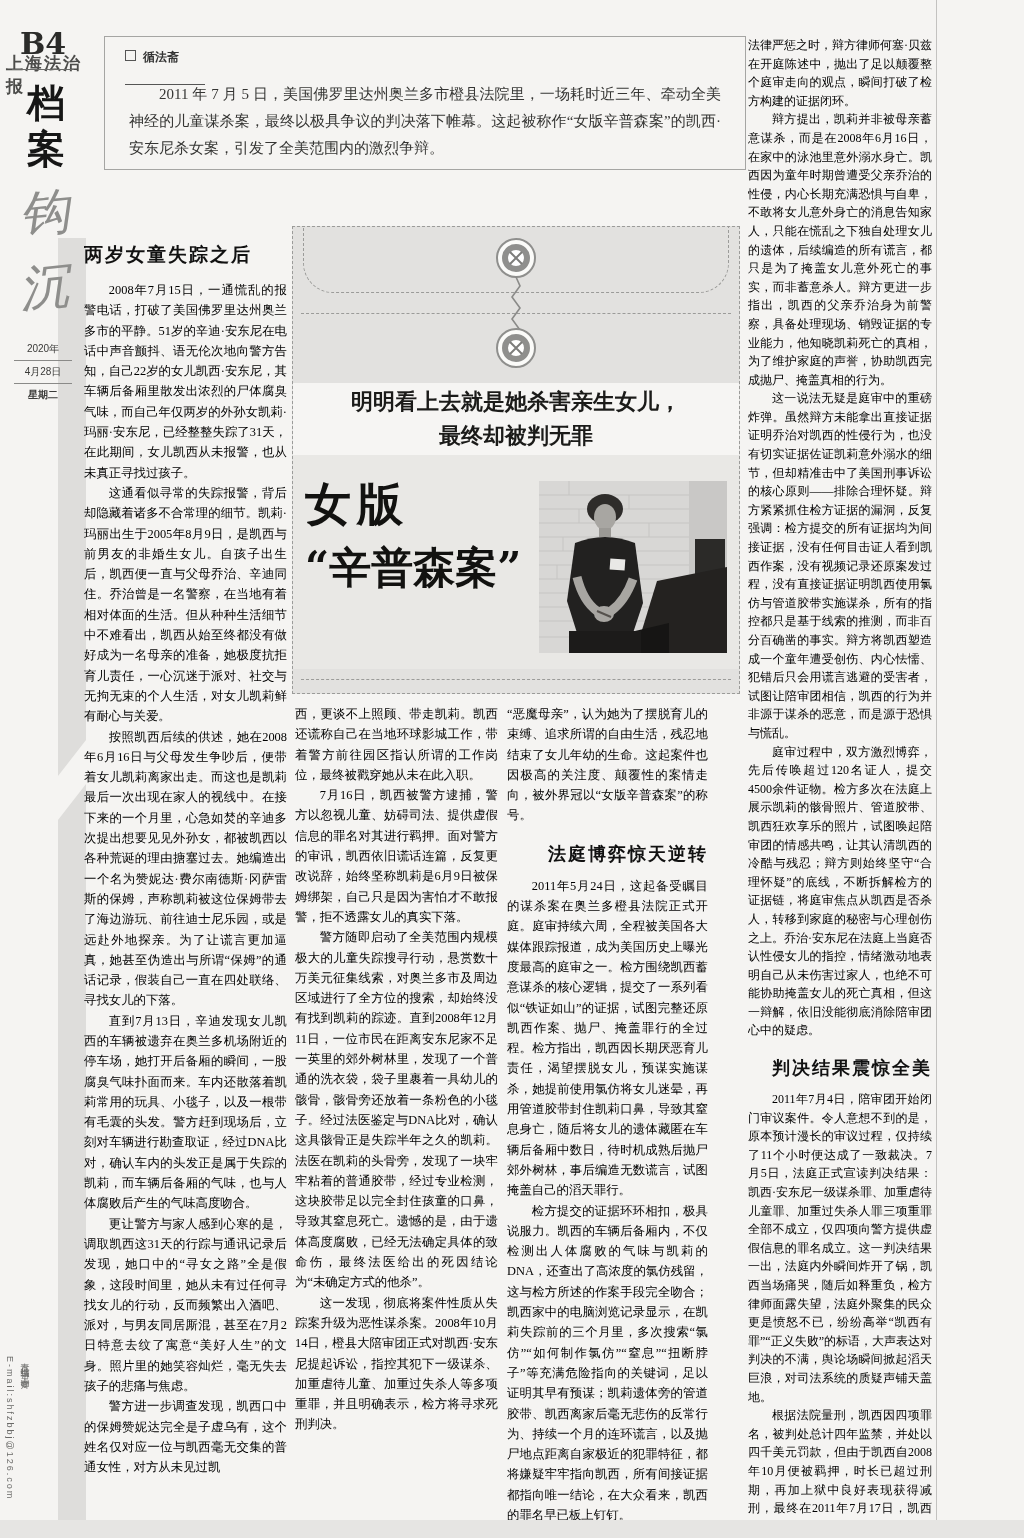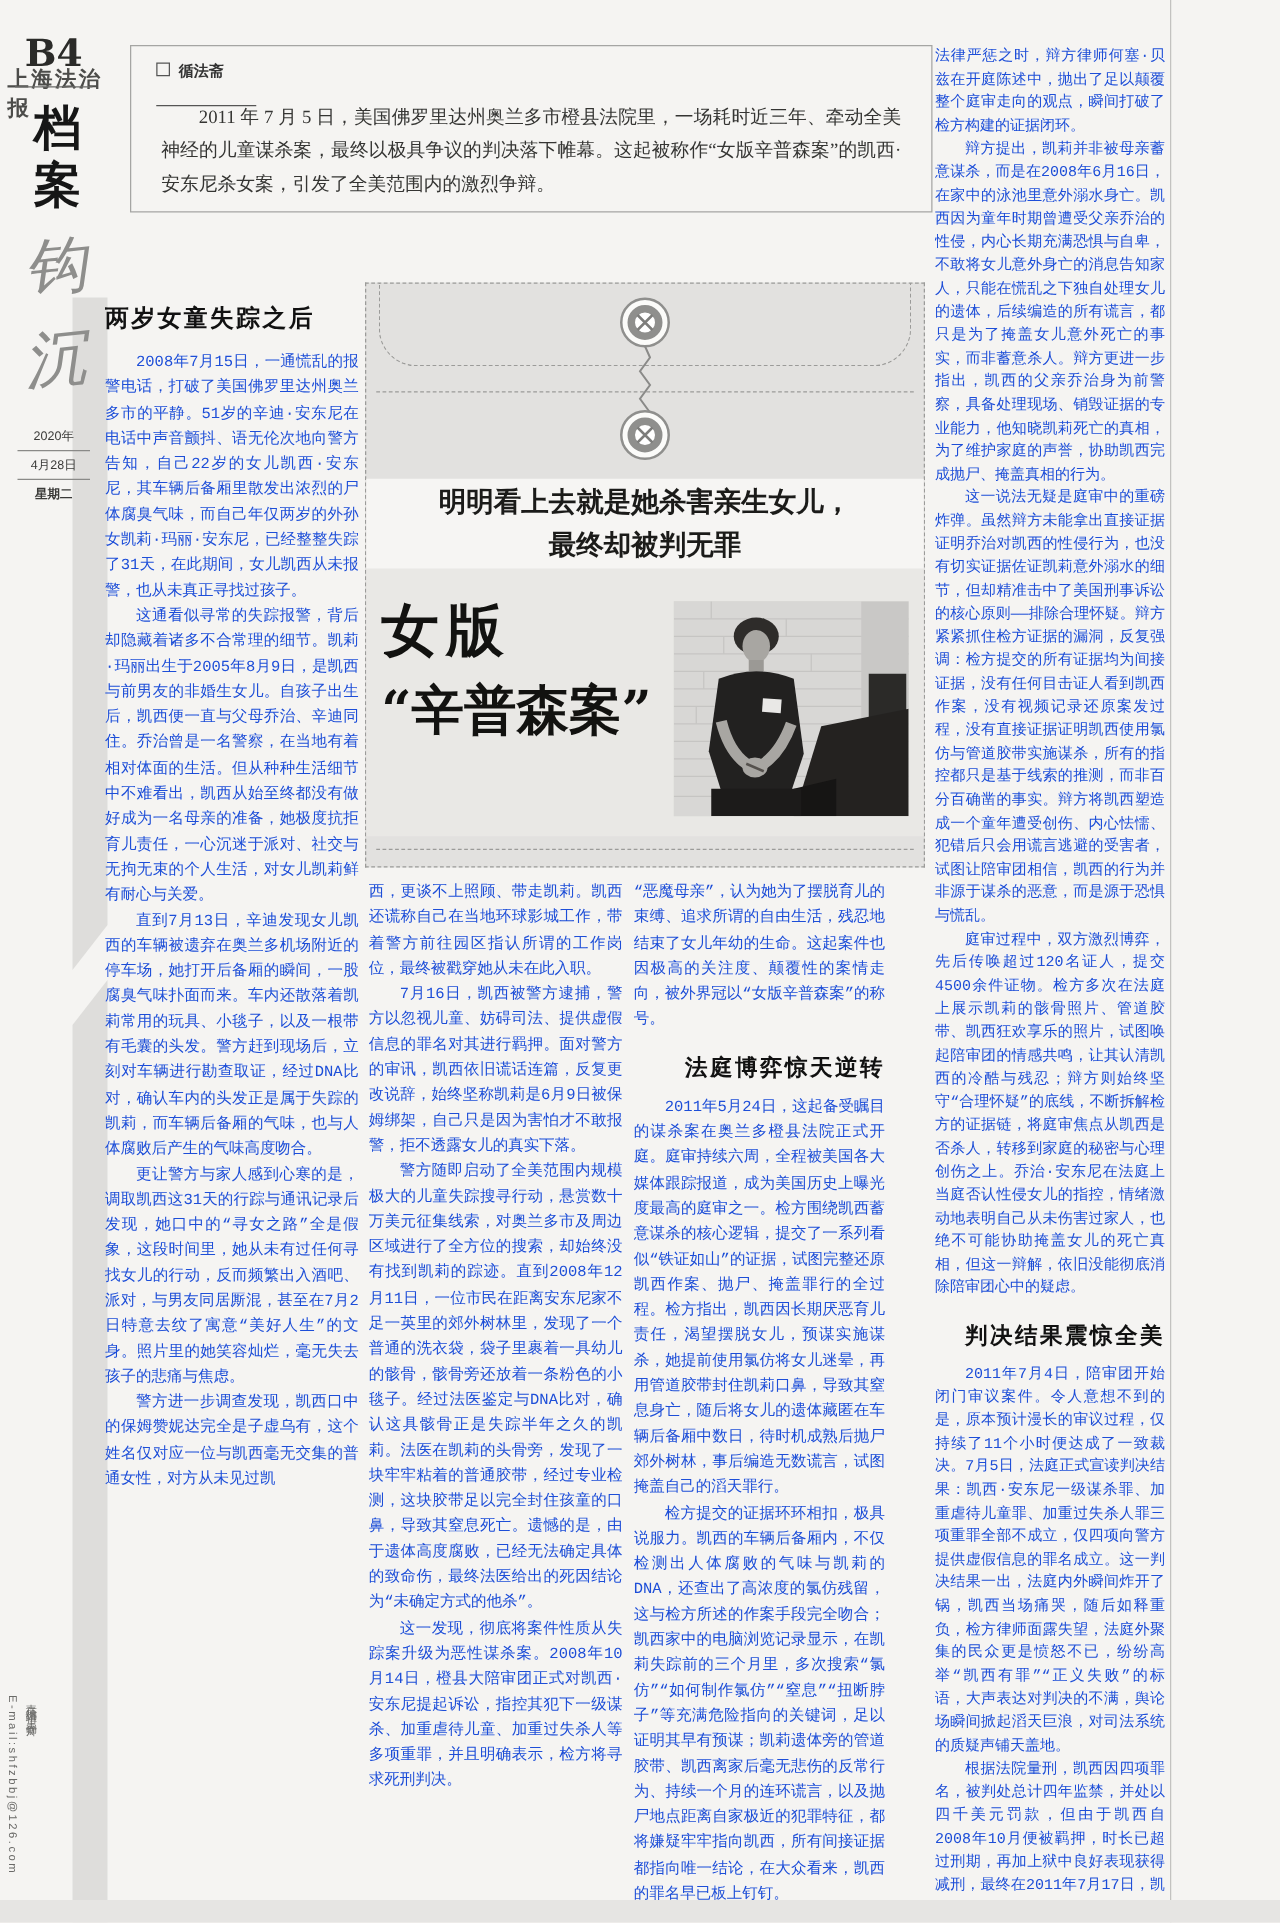--- a/index.html
+++ b/index.html
@@ -59,21 +59,21 @@
   .main-title .t1{font-size:46px;line-height:66px;letter-spacing:6px;}
   .main-title .t2{font-size:42px;line-height:62px;}
   .photo{position:absolute;right:12px;top:26px;width:188px;height:172px;background:#d7d6d4;overflow:hidden;}
 
   
   .col{position:absolute;overflow:hidden;}
   .col1{left:84px;top:240px;width:203px;height:1280px;}
   .col2{left:295px;top:704px;width:203px;height:816px;}
   .col3{left:507px;top:704px;width:201px;height:816px;}
   .col4{left:748px;top:36px;width:184px;height:1484px;}
-  .para{font-size:12.4px;line-height:20.3px;text-align:justify;text-indent:2em;margin:0;color:#1d4ed8;font-family:Liberation Mono, monospace;}
+  .para{font-size:12.4px;line-height:20.3px;text-align:justify;text-indent:2em;margin:0;color:#000000;}
   .col4 .para{font-size:12px;line-height:18.6px;}
   .para.cont{text-indent:0;}
   .col-heading{font-family:"Liberation Sans",sans-serif;font-weight:bold;font-size:19px;
                letter-spacing:2px;color:#111;margin:2px 0 12px;}
   .centered-headings .col-heading{text-align:right;margin:16px 0 10px;font-size:18px;}
 </style>
 </head>
 <body>
 
 <div class="page">
@@ -162,20 +162,21 @@
         </svg>
       </div>
     </div>
     <div class="env-bottom-line"></div>
   </div>
 
   <div class="col col1">
       <div class="col-heading">两岁女童失踪之后</div>
       <div class="para">2008年7月15日，一通慌乱的报警电话，打破了美国佛罗里达州奥兰多市的平静。51岁的辛迪·安东尼在电话中声音颤抖、语无伦次地向警方告知，自己22岁的女儿凯西·安东尼，其车辆后备厢里散发出浓烈的尸体腐臭气味，而自己年仅两岁的外孙女凯莉·玛丽·安东尼，已经整整失踪了31天，在此期间，女儿凯西从未报警，也从未真正寻找过孩子。</div>
       <div class="para">这通看似寻常的失踪报警，背后却隐藏着诸多不合常理的细节。凯莉·玛丽出生于2005年8月9日，是凯西与前男友的非婚生女儿。自孩子出生后，凯西便一直与父母乔治、辛迪同住。乔治曾是一名警察，在当地有着相对体面的生活。但从种种生活细节中不难看出，凯西从始至终都没有做好成为一名母亲的准备，她极度抗拒育儿责任，一心沉迷于派对、社交与无拘无束的个人生活，对女儿凯莉鲜有耐心与关爱。</div>
+      <div class="para">按照凯西后续的供述，她在2008年6月16日与父母发生争吵后，便带着女儿凯莉离家出走。而这也是凯莉最后一次出现在家人的视线中。在接下来的一个月里，心急如焚的辛迪多次提出想要见见外孙女，都被凯西以各种荒诞的理由搪塞过去。她编造出一个名为赞妮达·费尔南德斯·冈萨雷斯的保姆，声称凯莉被这位保姆带去了海边游玩、前往迪士尼乐园，或是远赴外地探亲。为了让谎言更加逼真，她甚至伪造出与所谓“保姆”的通话记录，假装自己一直在四处联络、寻找女儿的下落。</div>
       <div class="para">直到7月13日，辛迪发现女儿凯西的车辆被遗弃在奥兰多机场附近的停车场，她打开后备厢的瞬间，一股腐臭气味扑面而来。车内还散落着凯莉常用的玩具、小毯子，以及一根带有毛囊的头发。警方赶到现场后，立刻对车辆进行勘查取证，经过DNA比对，确认车内的头发正是属于失踪的凯莉，而车辆后备厢的气味，也与人体腐败后产生的气味高度吻合。</div>
       <div class="para">更让警方与家人感到心寒的是，调取凯西这31天的行踪与通讯记录后发现，她口中的“寻女之路”全是假象，这段时间里，她从未有过任何寻找女儿的行动，反而频繁出入酒吧、派对，与男友同居厮混，甚至在7月2日特意去纹了寓意“美好人生”的文身。照片里的她笑容灿烂，毫无失去孩子的悲痛与焦虑。</div>
       <div class="para">警方进一步调查发现，凯西口中的保姆赞妮达完全是子虚乌有，这个姓名仅对应一位与凯西毫无交集的普通女性，对方从未见过凯</div>
     </div>
   <div class="col col2">
       <div class="para cont">西，更谈不上照顾、带走凯莉。凯西还谎称自己在当地环球影城工作，带着警方前往园区指认所谓的工作岗位，最终被戳穿她从未在此入职。</div>
       <div class="para">7月16日，凯西被警方逮捕，警方以忽视儿童、妨碍司法、提供虚假信息的罪名对其进行羁押。面对警方的审讯，凯西依旧谎话连篇，反复更改说辞，始终坚称凯莉是6月9日被保姆绑架，自己只是因为害怕才不敢报警，拒不透露女儿的真实下落。</div>
       <div class="para">警方随即启动了全美范围内规模极大的儿童失踪搜寻行动，悬赏数十万美元征集线索，对奥兰多市及周边区域进行了全方位的搜索，却始终没有找到凯莉的踪迹。直到2008年12月11日，一位市民在距离安东尼家不足一英里的郊外树林里，发现了一个普通的洗衣袋，袋子里裹着一具幼儿的骸骨，骸骨旁还放着一条粉色的小毯子。经过法医鉴定与DNA比对，确认这具骸骨正是失踪半年之久的凯莉。法医在凯莉的头骨旁，发现了一块牢牢粘着的普通胶带，经过专业检测，这块胶带足以完全封住孩童的口鼻，导致其窒息死亡。遗憾的是，由于遗体高度腐败，已经无法确定具体的致命伤，最终法医给出的死因结论为“未确定方式的他杀”。</div>
       <div class="para">这一发现，彻底将案件性质从失踪案升级为恶性谋杀案。2008年10月14日，橙县大陪审团正式对凯西·安东尼提起诉讼，指控其犯下一级谋杀、加重虐待儿童、加重过失杀人等多项重罪，并且明确表示，检方将寻求死刑判决。</div>
     </div>

